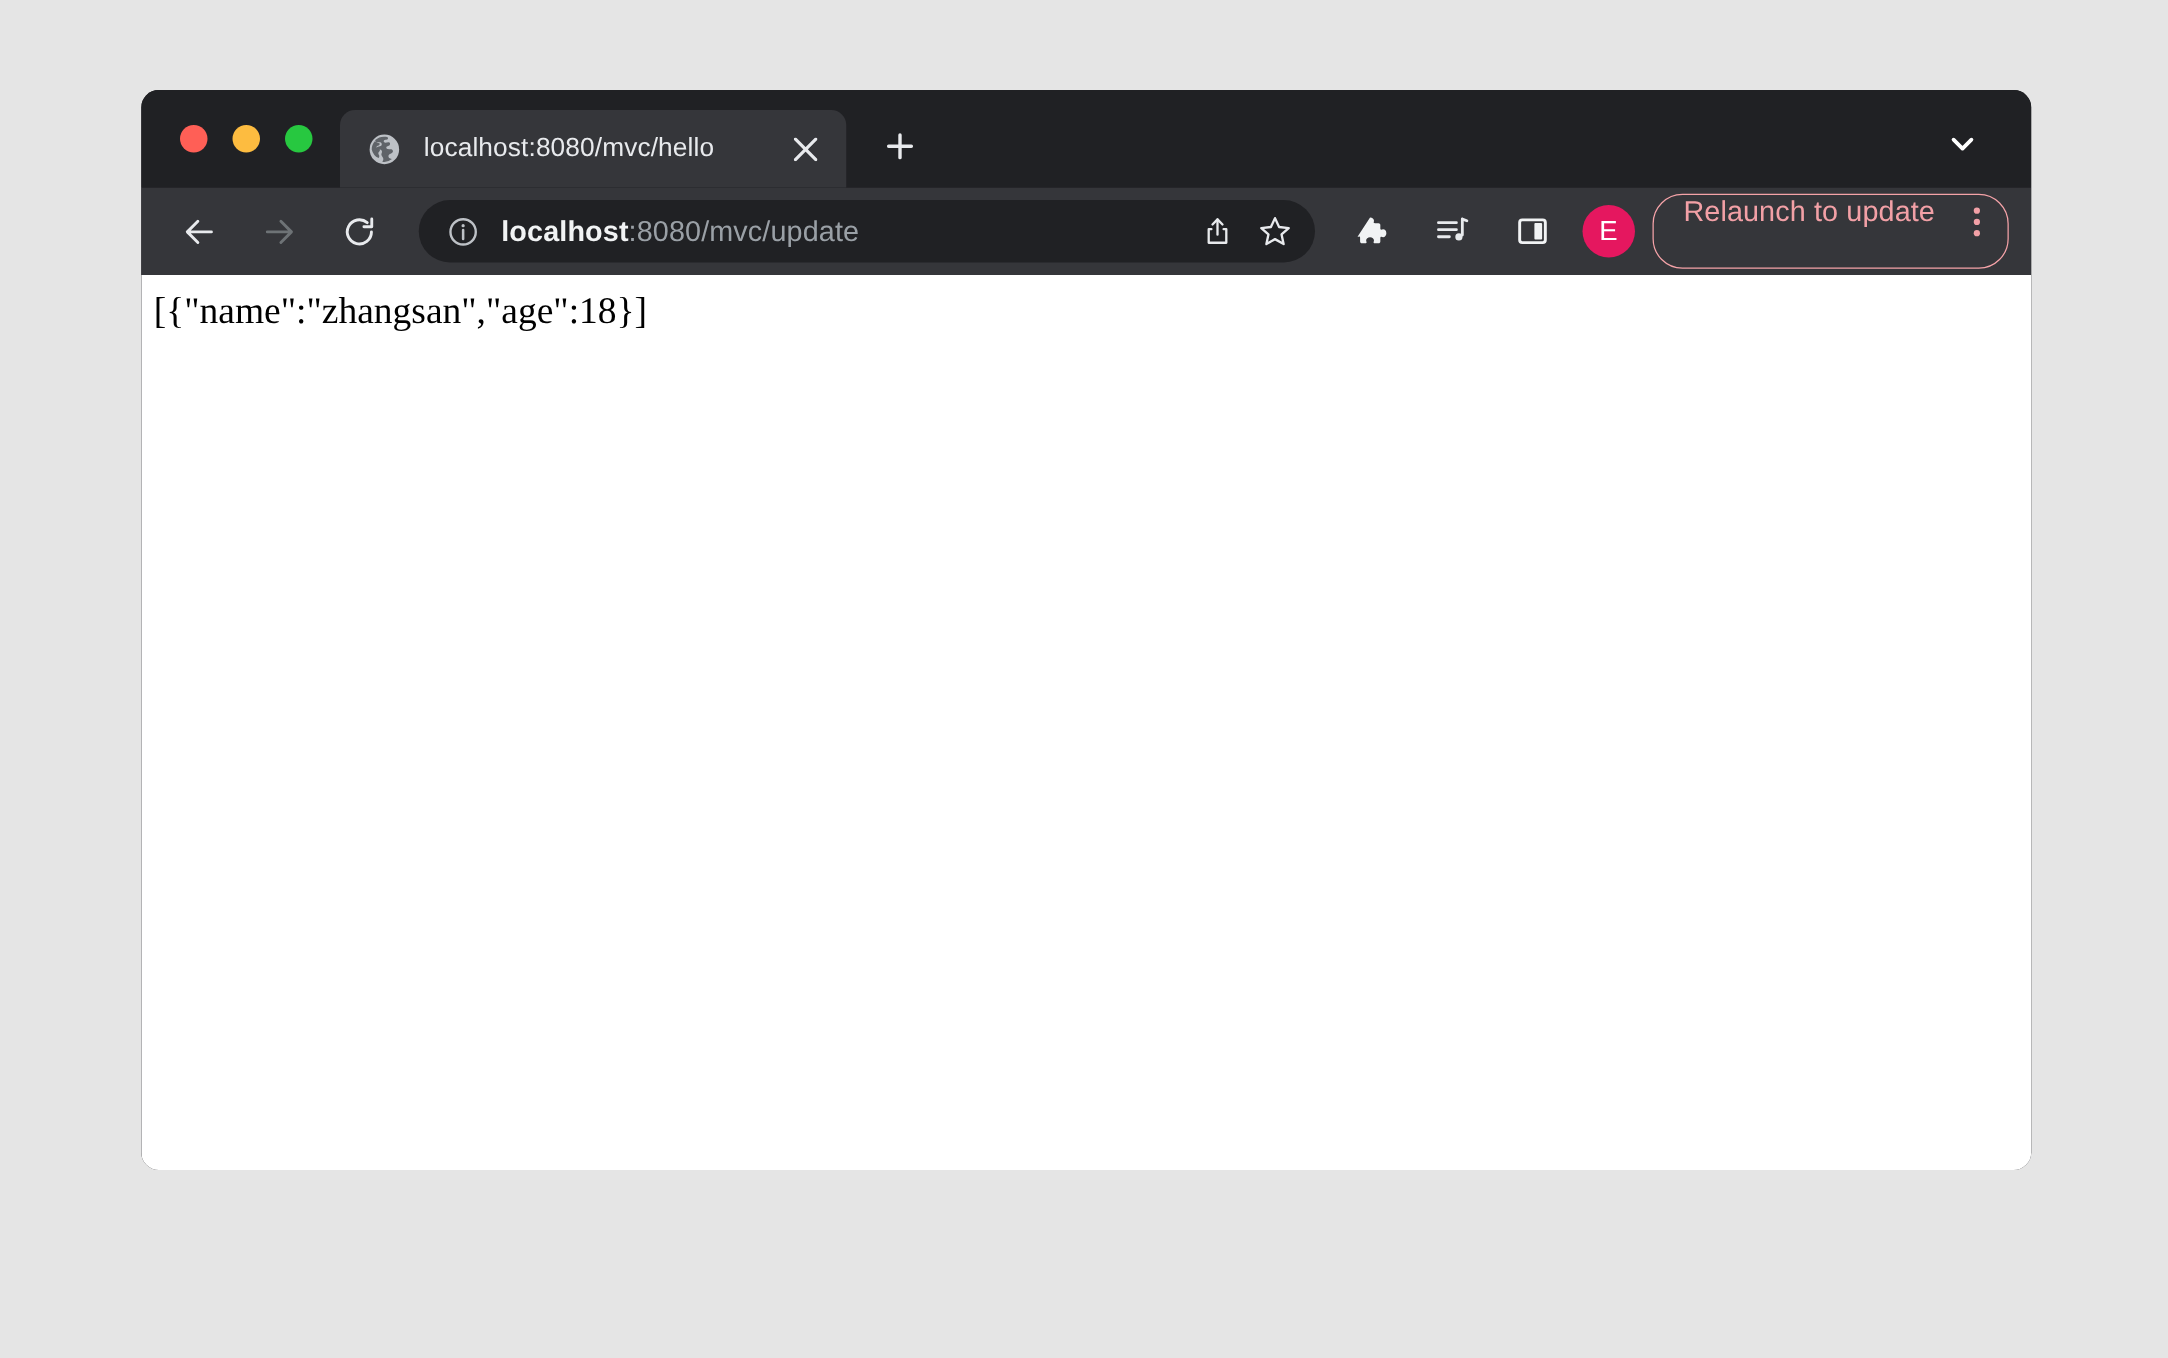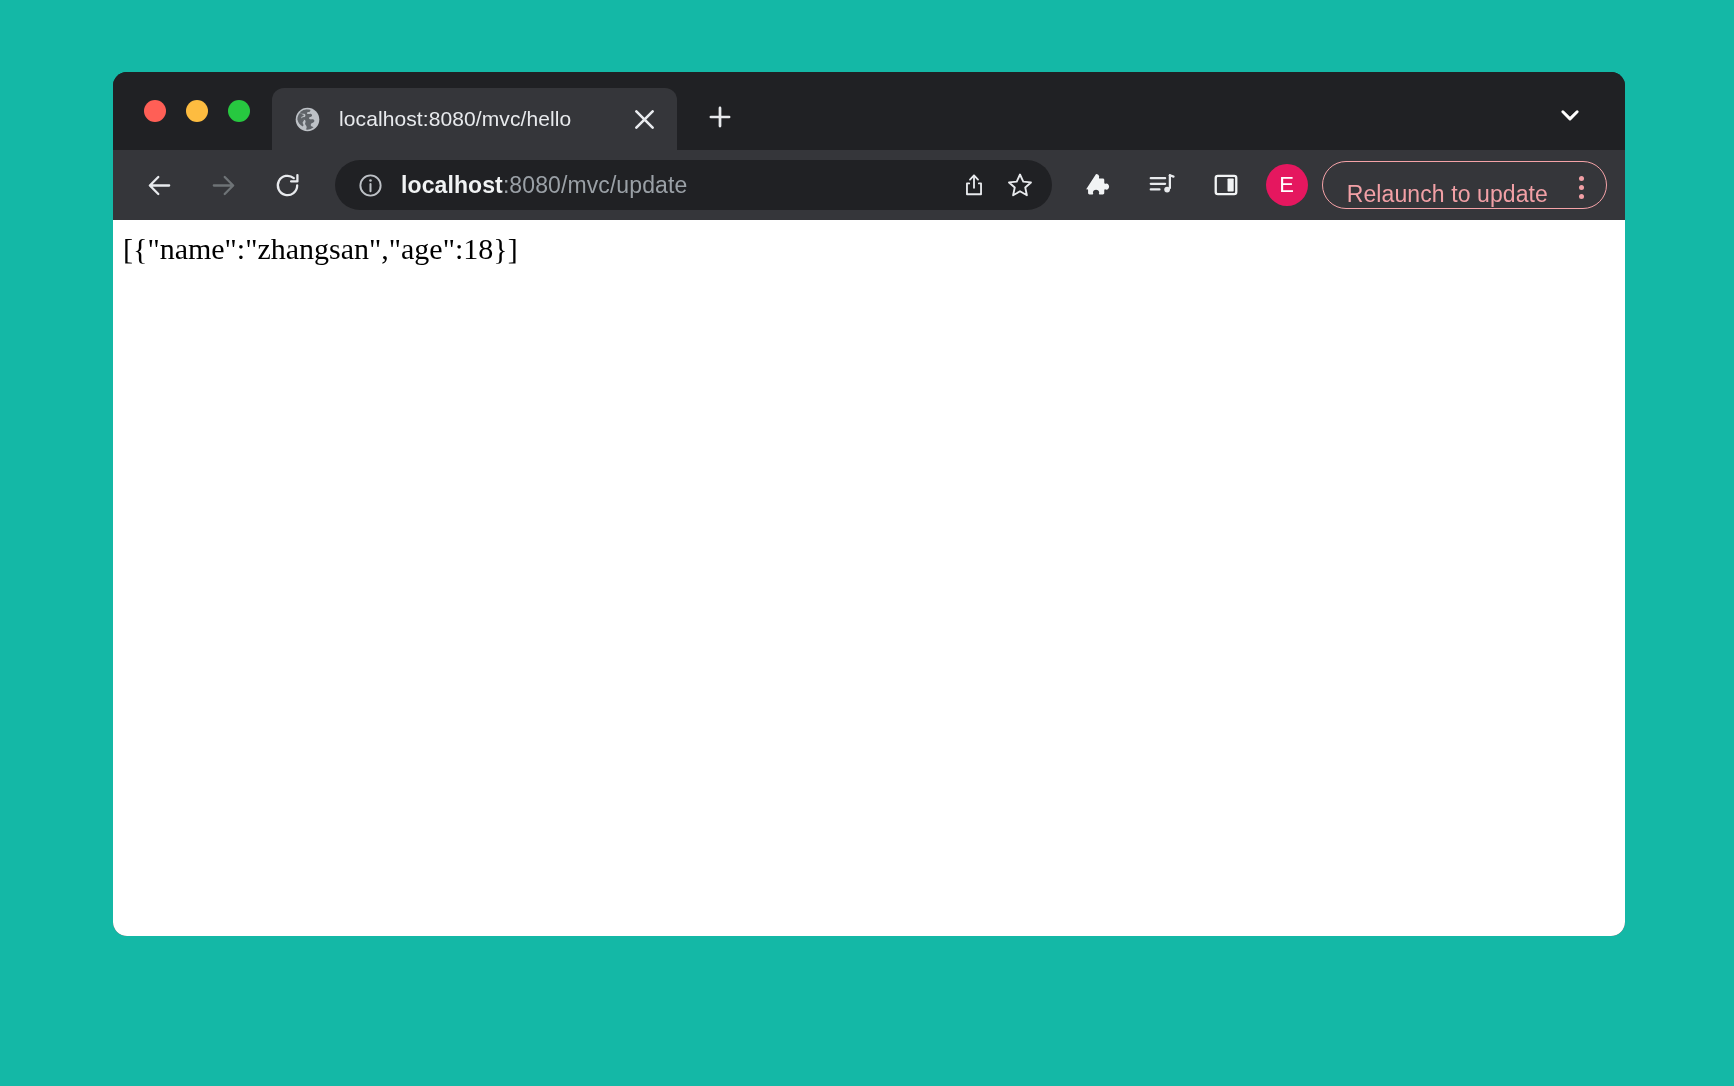--- a/index.html
+++ b/index.html
@@ -11,21 +11,21 @@
     overflow: hidden;
   }
   body {
     font-family: "Liberation Sans", sans-serif;
   }
 
   #stage {
     position: relative;
     width: 1734px;
     height: 1086px;
-    background: #14b8a6;
+    background: #e5e5e5;
   }
 
   
   #browser-window {
     position: absolute;
     left: 113px;
     top: 72px;
     width: 1512px;
     height: 864px;
     border-radius: 14px;
@@ -210,25 +210,25 @@
     color: #FFFFFF;
     font-size: 22px;
     display: flex;
     align-items: center;
     justify-content: center;
     flex: 0 0 auto;
     margin: 0 10px 0 8px;
   }
 
   #relaunch-btn {
-    height: 48px;
+    height: 60px;
     border: 1.6px solid #F5A3A8;
     border-radius: 24px;
     display: flex;
-    align-items: flex-end;
+    align-items: flex-start;
     padding: 0 4px 0 24px;
     flex: 0 0 auto;
     box-sizing: border-box;
     margin-left: 4px;
   }
   #relaunch-label {
     color: #F2A0A6;
     font-size: 23px;
     white-space: nowrap;
     letter-spacing: 0.1px;

